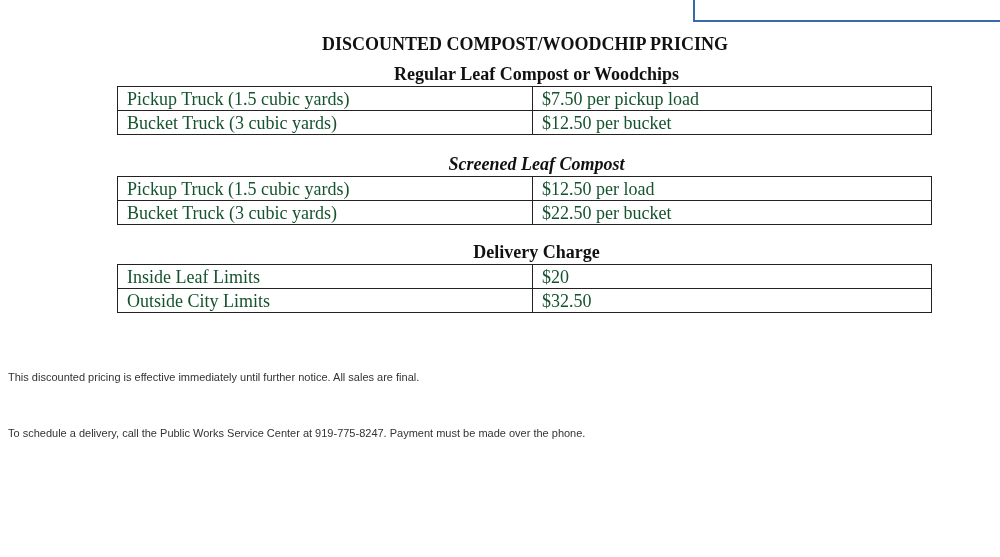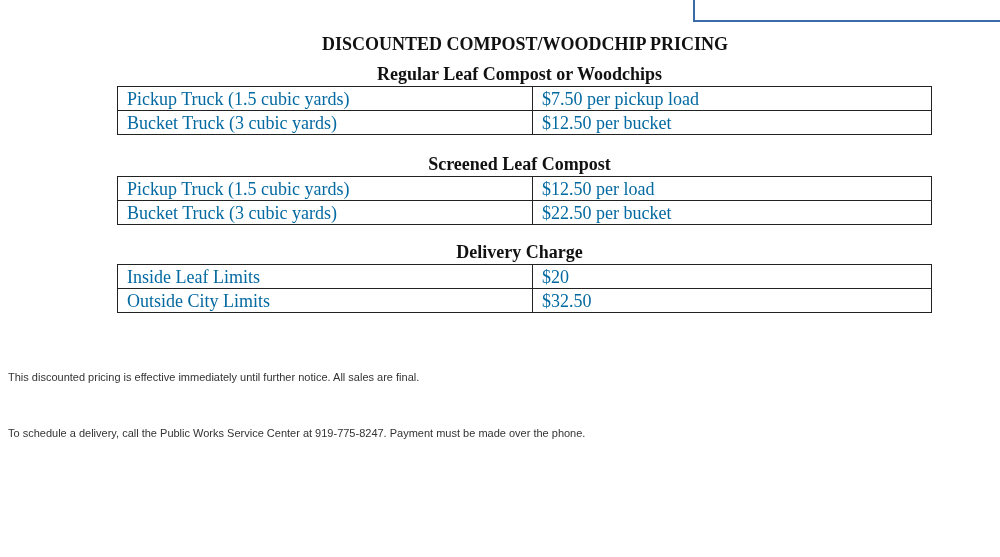--- a/index.html
+++ b/index.html
@@ -6,27 +6,27 @@
     body { width: 1000px; height: 557px; position: relative; overflow: hidden; }
     .blue-box {
       position: absolute; left: 693px; top: -10px; width: 320px; height: 32px;
       border: 2px solid #3a6aa8; box-sizing: border-box; background: #fff;
     }
     .doc-title {
       position: absolute; left: 0; width: 1050px; top: 34px; text-align: center;
       font-family: "Liberation Serif", serif; font-weight: bold; font-size: 18px; color: #111;
     }
     .section-title {
-      position: absolute; left: 112px; width: 815px; text-align: center;
+      position: absolute; left: 129px; width: 815px; text-align: center;
       font-family: "Liberation Serif", serif; font-weight: bold; font-size: 18px; color: #111;
       line-height: 20px;
     }
     table.price {
       position: absolute; left: 117px; width: 815px; border-collapse: collapse;
-      font-family: "Liberation Serif", serif; font-size: 18px; color: #0369a1;
+      font-family: "Liberation Serif", serif; font-size: 18px; color: #14532d;
     }
     table.price td {
       border: 1.5px solid #222; padding: 0 0 0 9px; height: 23px; line-height: 20px;
       vertical-align: middle;
     }
     table.price td.col1 { width: 405px; }
     table.price td.note { text-align: center; font-style: italic; padding-left: 0; }
     .para {
       position: absolute; left: 8px; width: 990px;
       font-family: "Liberation Sans", sans-serif; font-size: 11px; color: #333;
@@ -47,21 +47,21 @@
     <td class="col1">Pickup Truck (1.5 cubic yards)</td>
     <td>$7.50 per pickup load</td>
   </tr>
   <tr>
     <td class="col1">Bucket Truck (3 cubic yards)</td>
     <td>$12.50 per bucket</td>
   </tr>
 </tbody>
   </table>
 
-<div class="section-title" style="top:154px;">Screened Leaf Compost</div>
+<div class="section-title" style="top:154px;font-style:italic;">Screened Leaf Compost</div>
 <table class="price" style="top:176px;">
   <tbody>
       <tr>
     <td class="col1">Pickup Truck (1.5 cubic yards)</td>
     <td>$12.50 per load</td>
   </tr>
   <tr>
     <td class="col1">Bucket Truck (3 cubic yards)</td>
     <td>$22.50 per bucket</td>
   </tr>

